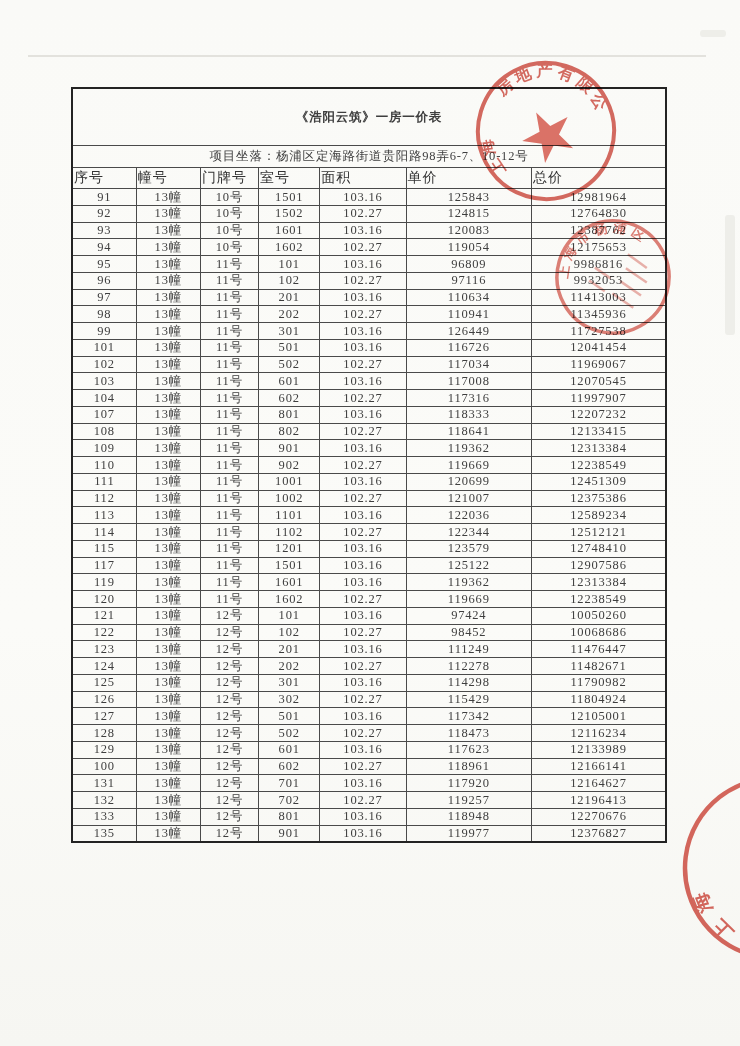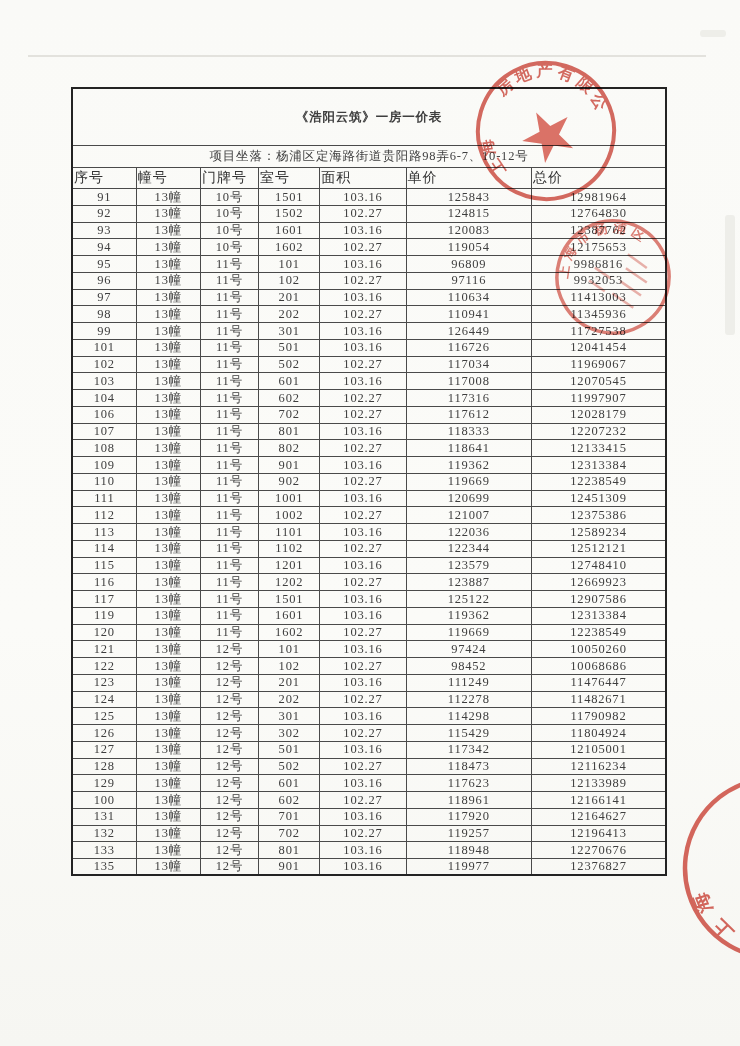--- a/index.html
+++ b/index.html
@@ -189,29 +189,20 @@
       <tr>
         <td>104</td>
         <td>13幢</td>
         <td>11号</td>
         <td>602</td>
         <td>102.27</td>
         <td>117316</td>
         <td>11997907</td>
       </tr>
       <tr>
-        <td>106</td>
-        <td>13幢</td>
-        <td>11号</td>
-        <td>702</td>
-        <td>102.27</td>
-        <td>117612</td>
-        <td>12028179</td>
-      </tr>
-      <tr>
         <td>107</td>
         <td>13幢</td>
         <td>11号</td>
         <td>801</td>
         <td>103.16</td>
         <td>118333</td>
         <td>12207232</td>
       </tr>
       <tr>
         <td>108</td>
@@ -277,29 +268,20 @@
         <td>12512121</td>
       </tr>
       <tr>
         <td>115</td>
         <td>13幢</td>
         <td>11号</td>
         <td>1201</td>
         <td>103.16</td>
         <td>123579</td>
         <td>12748410</td>
-      </tr>
-      <tr>
-        <td>116</td>
-        <td>13幢</td>
-        <td>11号</td>
-        <td>1202</td>
-        <td>102.27</td>
-        <td>123887</td>
-        <td>12669923</td>
       </tr>
       <tr>
         <td>117</td>
         <td>13幢</td>
         <td>11号</td>
         <td>1501</td>
         <td>103.16</td>
         <td>125122</td>
         <td>12907586</td>
       </tr>

